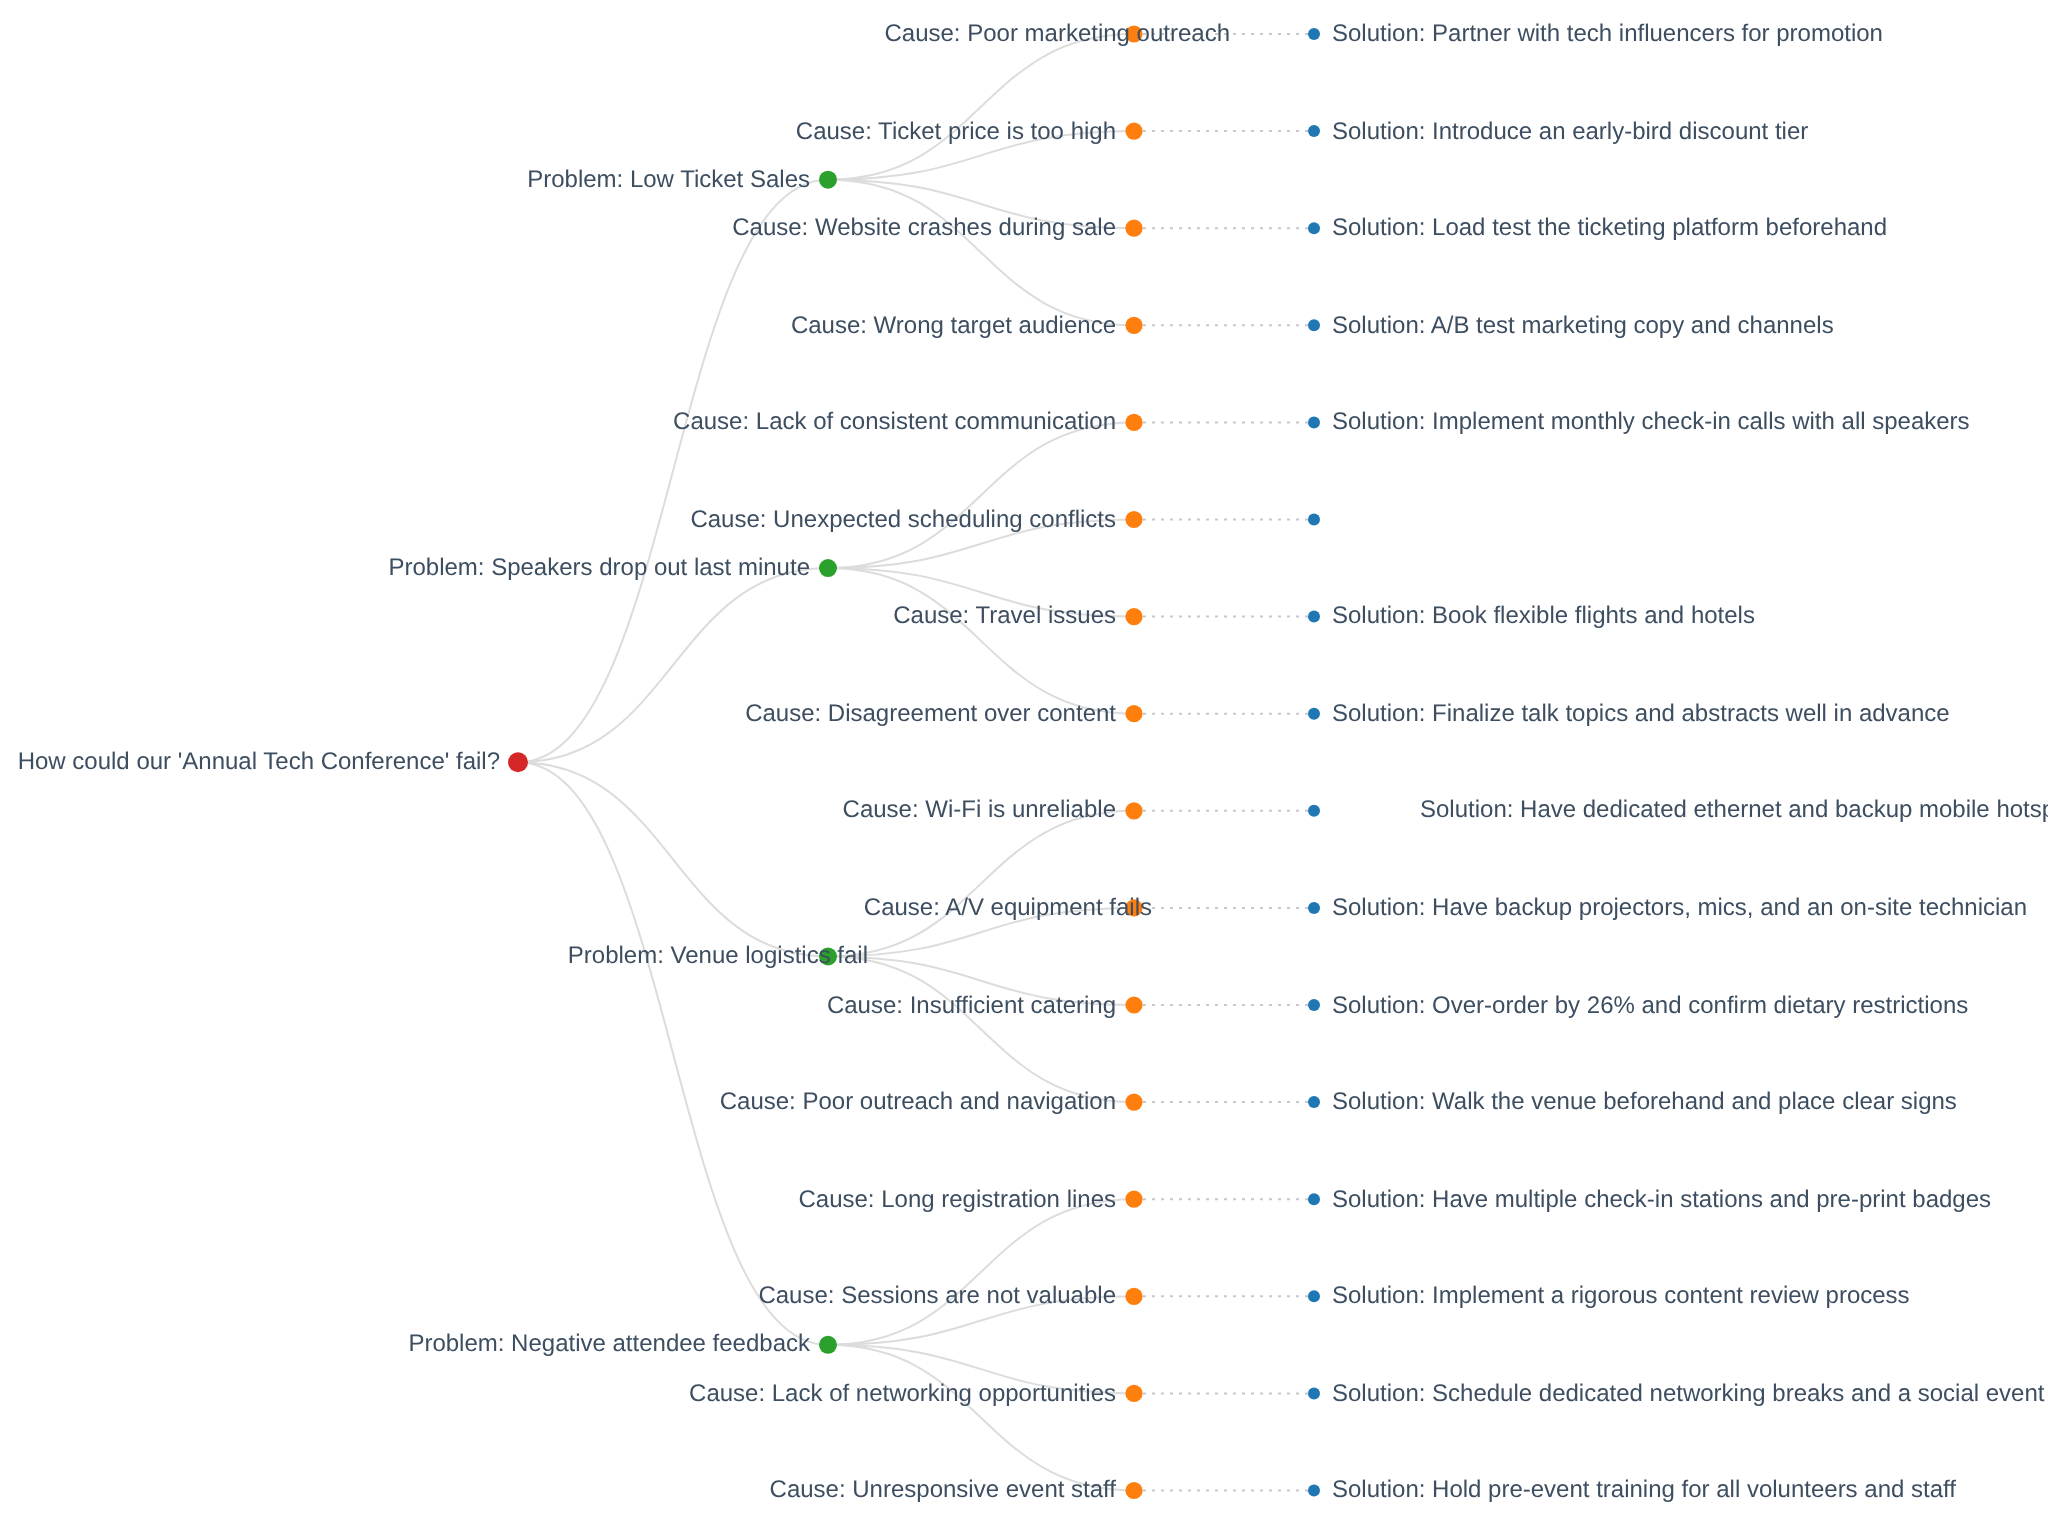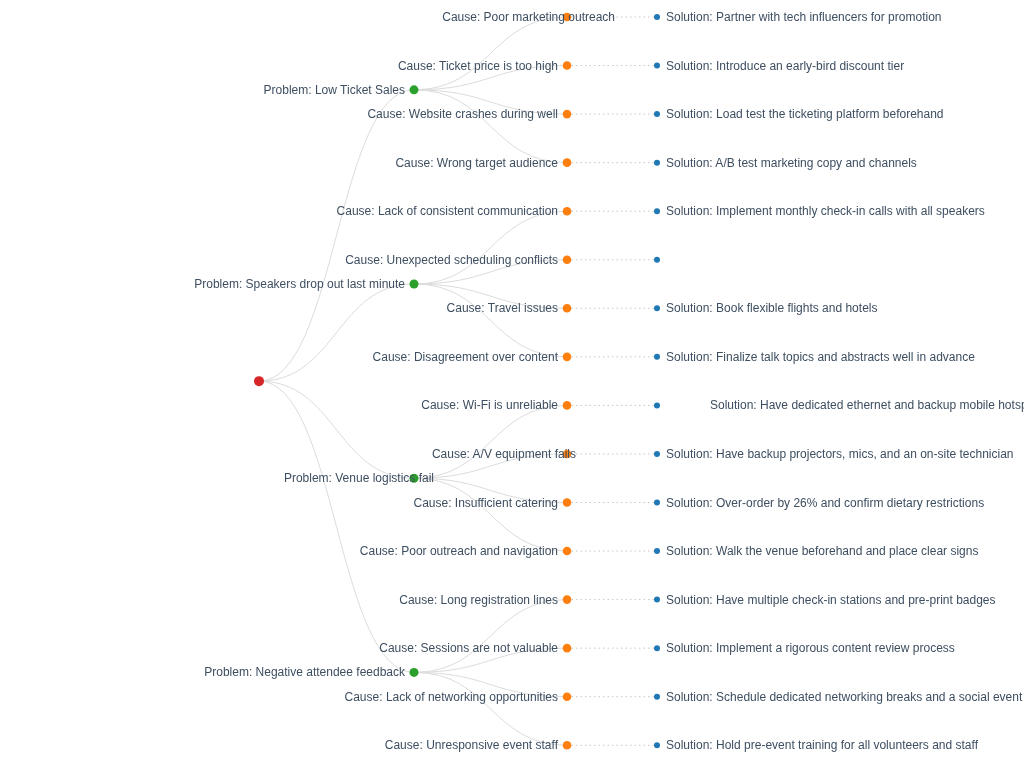--- a/index.html
+++ b/index.html
@@ -117,29 +117,30 @@
       <circle cx="567" cy="599.5999999999999" r="4.3" fill="#ff7f0e"></circle>
       <circle cx="657" cy="599.5999999999999" r="3" fill="#1f77b4"></circle>
       <circle cx="567" cy="648.15" r="4.3" fill="#ff7f0e"></circle>
       <circle cx="657" cy="648.15" r="3" fill="#1f77b4"></circle>
       <circle cx="567" cy="696.6999999999999" r="4.3" fill="#ff7f0e"></circle>
       <circle cx="657" cy="696.6999999999999" r="3" fill="#1f77b4"></circle>
       <circle cx="567" cy="745.25" r="4.3" fill="#ff7f0e"></circle>
       <circle cx="657" cy="745.25" r="3" fill="#1f77b4"></circle>
     </svg>
   <div id="node-layer">
+      <div class="label align-right" style="left: 250px; top: 381.125px;">How could our 'Annual Tech Conference' fail?</div>
       <div class="label align-right" style="left: 405px; top: 89.825px;">Problem: Low Ticket Sales</div>
       <div class="label align-right" style="left: 405px; top: 284.025px;">Problem: Speakers drop out last minute</div>
       <div class="label align-right" style="left: 405px; top: 478.225px; margin-left: 29px;">Problem: Venue logistics fail</div>
       <div class="label align-right" style="left: 405px; top: 672.425px;">Problem: Negative attendee feedback</div>
       <div class="label align-right" style="left: 580px; top: 17px; margin-left: 35px;">Cause: Poor marketing outreach</div>
       <div class="label" style="left: 666px; top: 17px;">Solution: Partner with tech influencers for promotion</div>
       <div class="label align-right" style="left: 558px; top: 65.55px;">Cause: Ticket price is too high</div>
       <div class="label" style="left: 666px; top: 65.55px;">Solution: Introduce an early-bird discount tier</div>
-      <div class="label align-right" style="left: 558px; top: 114.1px;">Cause: Website crashes during well</div>
+      <div class="label align-right" style="left: 558px; top: 114.1px;">Cause: Website crashes during sale</div>
       <div class="label" style="left: 666px; top: 114.1px;">Solution: Load test the ticketing platform beforehand</div>
       <div class="label align-right" style="left: 558px; top: 162.65px;">Cause: Wrong target audience</div>
       <div class="label" style="left: 666px; top: 162.65px;">Solution: A/B test marketing copy and channels</div>
       <div class="label align-right" style="left: 558px; top: 211.2px;">Cause: Lack of consistent communication</div>
       <div class="label" style="left: 666px; top: 211.2px;">Solution: Implement monthly check-in calls with all speakers</div>
       <div class="label align-right" style="left: 558px; top: 259.75px;">Cause: Unexpected scheduling conflicts</div>
       <div class="label align-right" style="left: 558px; top: 308.3px;">Cause: Travel issues</div>
       <div class="label" style="left: 666px; top: 308.3px;">Solution: Book flexible flights and hotels</div>
       <div class="label align-right" style="left: 558px; top: 356.85px;">Cause: Disagreement over content</div>
       <div class="label" style="left: 666px; top: 356.85px;">Solution: Finalize talk topics and abstracts well in advance</div>

